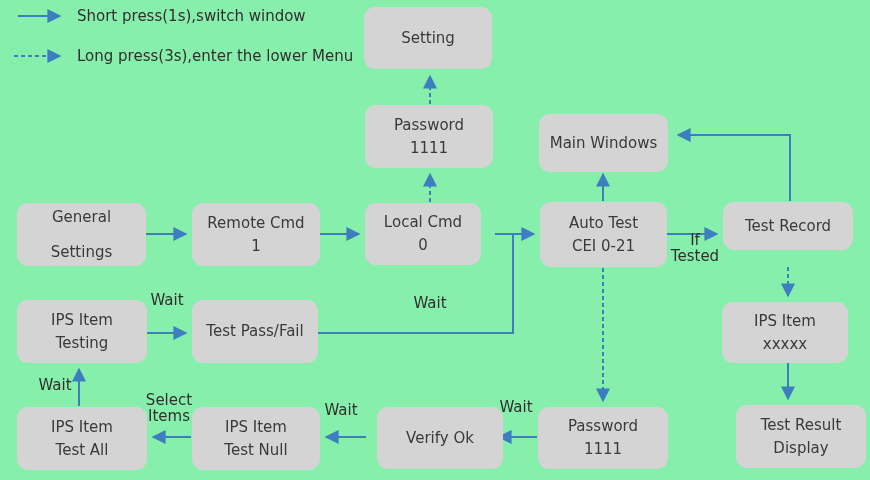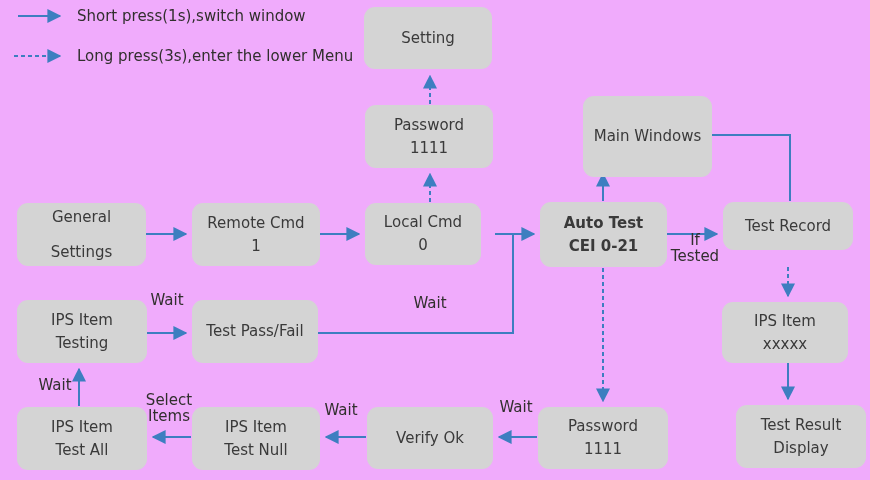--- a/index.html
+++ b/index.html
@@ -2,21 +2,21 @@
 <html><head>
 <meta charset="utf-8">
 <style>
   * { margin: 0; padding: 0; box-sizing: border-box; }
   html, body { background: #ffffff; }
   body { font-family: "DejaVu Sans", "Liberation Sans", sans-serif; }
   #canvas {
     position: relative;
     width: 870px;
     height: 480px;
-    background: #f0abfc;
+    background: #86efac;
     overflow: hidden;
   }
   #arrow-layer {
     position: absolute;
     left: 0; top: 0;
     width: 870px; height: 480px;
   }
   .node {
     position: absolute;
     background: #d4d4d4;
@@ -89,40 +89,40 @@
 
   <div class="node" style="left:364px; top:7px; width:128px; height:62px;">
     <div>Setting</div>
   </div>
 
   <div class="node" style="left:365px; top:105px; width:128px; height:63px;">
     <div>Password</div>
     <div>1111</div>
   </div>
 
-  <div class="node" style="left:539px; top:96px; width:129px; height:81px;margin-left:44px;">
+  <div class="node" style="left:539px; top:114px; width:129px; height:58px;">
     <div>Main Windows</div>
   </div>
 
   <div class="node" style="left:17px; top:203px; width:129px; height:63px;gap:12px;">
     <div>General</div>
     <div>Settings</div>
   </div>
 
   <div class="node" style="left:192px; top:203px; width:128px; height:63px;">
     <div>Remote Cmd</div>
     <div>1</div>
   </div>
 
   <div class="node" style="left:365px; top:203px; width:116px; height:62px;align-items:center;">
     <div>Local Cmd</div>
     <div>0</div>
   </div>
 
-  <div class="node" style="left:540px; top:202px; width:127px; height:65px;font-weight:bold;">
+  <div class="node" style="left:540px; top:202px; width:127px; height:65px;">
     <div>Auto Test</div>
     <div>CEI 0-21</div>
   </div>
 
   <div class="node" style="left:723px; top:202px; width:130px; height:48px;">
     <div>Test Record</div>
   </div>
 
   <div class="node" style="left:17px; top:300px; width:130px; height:63px;">
     <div>IPS Item</div>
@@ -141,21 +141,21 @@
   <div class="node" style="left:17px; top:407px; width:130px; height:63px;">
     <div>IPS Item</div>
     <div>Test All</div>
   </div>
 
   <div class="node" style="left:192px; top:407px; width:128px; height:63px;">
     <div>IPS Item</div>
     <div>Test Null</div>
   </div>
 
-  <div class="node" style="left:367px; top:407px; width:126px; height:62px;">
+  <div class="node" style="left:377px; top:407px; width:126px; height:62px;">
     <div>Verify Ok</div>
   </div>
 
   <div class="node" style="left:538px; top:407px; width:130px; height:62px;">
     <div>Password</div>
     <div>1111</div>
   </div>
 
   <div class="node" style="left:720px; top:405px; width:130px; height:63px;margin-left:16px;">
     <div>Test Result</div>

